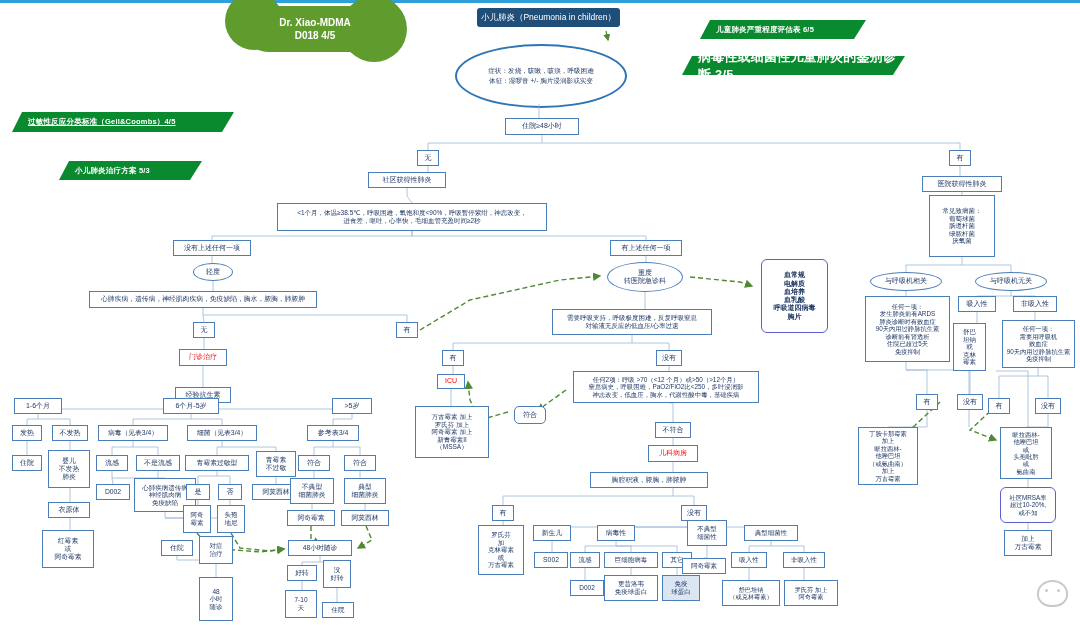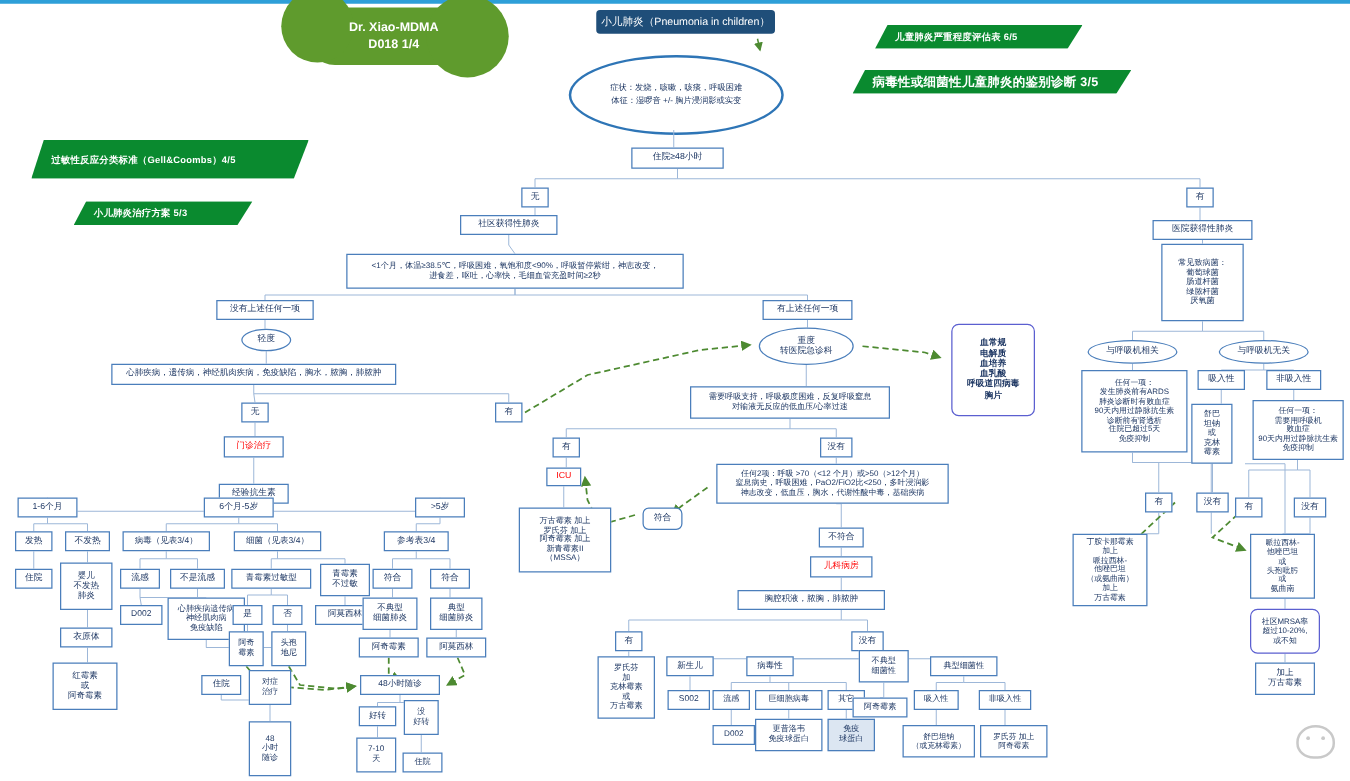--- a/index.html
+++ b/index.html
@@ -91,40 +91,40 @@
 </style>
 </head>
 <body>
 
 <div id="stage">
 
   <div class="topbar"></div>
 
   <div class="cloud cloudbody" style="left:245px;top:6px;width:140px;height:46px;font-size:10px;">
     <span><span>Dr. Xiao-MDMA</span><br>
-          <span>D018 1/4</span></span>
+          <span>D018 4/5</span></span>
   </div>
 
   <div class="titlepill" style="left:477px;top:8px;width:143px;height:19px;font-size:8.5px;">
     <span>小儿肺炎（Pneumonia in children）</span>
   </div>
 
   <div class="bubble" style="left:455px;top:44px;width:168px;height:60px;font-size:6.6px;">
     <span style="white-space:pre-line;">症状：发烧，咳嗽，咳痰，呼吸困难
 体征：湿啰音 +/- 胸片浸润影或实变</span>
   </div>
 
   <div id="ribbons">
       <div class="ribbon" style="left: 700px; top: 20px; width: 150px; height: 19px; font-size: 7.5px;">
         <span>儿童肺炎严重程度评估表 6/5</span>
       </div>
-      <div class="ribbon" style="left: 682px; top: 56px; width: 207px; height: 19px; font-size: 10px;">
+      <div class="ribbon" style="left: 682px; top: 56px; width: 207px; height: 19px; font-size: 13px;">
         <span>病毒性或细菌性儿童肺炎的鉴别诊断 3/5</span>
       </div>
-      <div class="ribbon" style="left: 25px; top: 112px; width: 206px; height: 31px; font-size: 7.5px;">
+      <div class="ribbon" style="left: 12px; top: 112px; width: 206px; height: 20px; font-size: 7.5px; text-decoration: underline;">
         <span>过敏性反应分类标准（Gell&amp;Coombs）4/5</span>
       </div>
       <div class="ribbon" style="left: 59px; top: 161px; width: 127px; height: 19px; font-size: 7.5px;">
         <span>小儿肺炎治疗方案 5/3</span>
       </div>
     </div>
 
   <svg class="links" viewBox="0 0 1080 625">
     <g stroke="#9db7d8" stroke-width="0.8" fill="none">
       <path d="M539 104 L539 118"></path>

